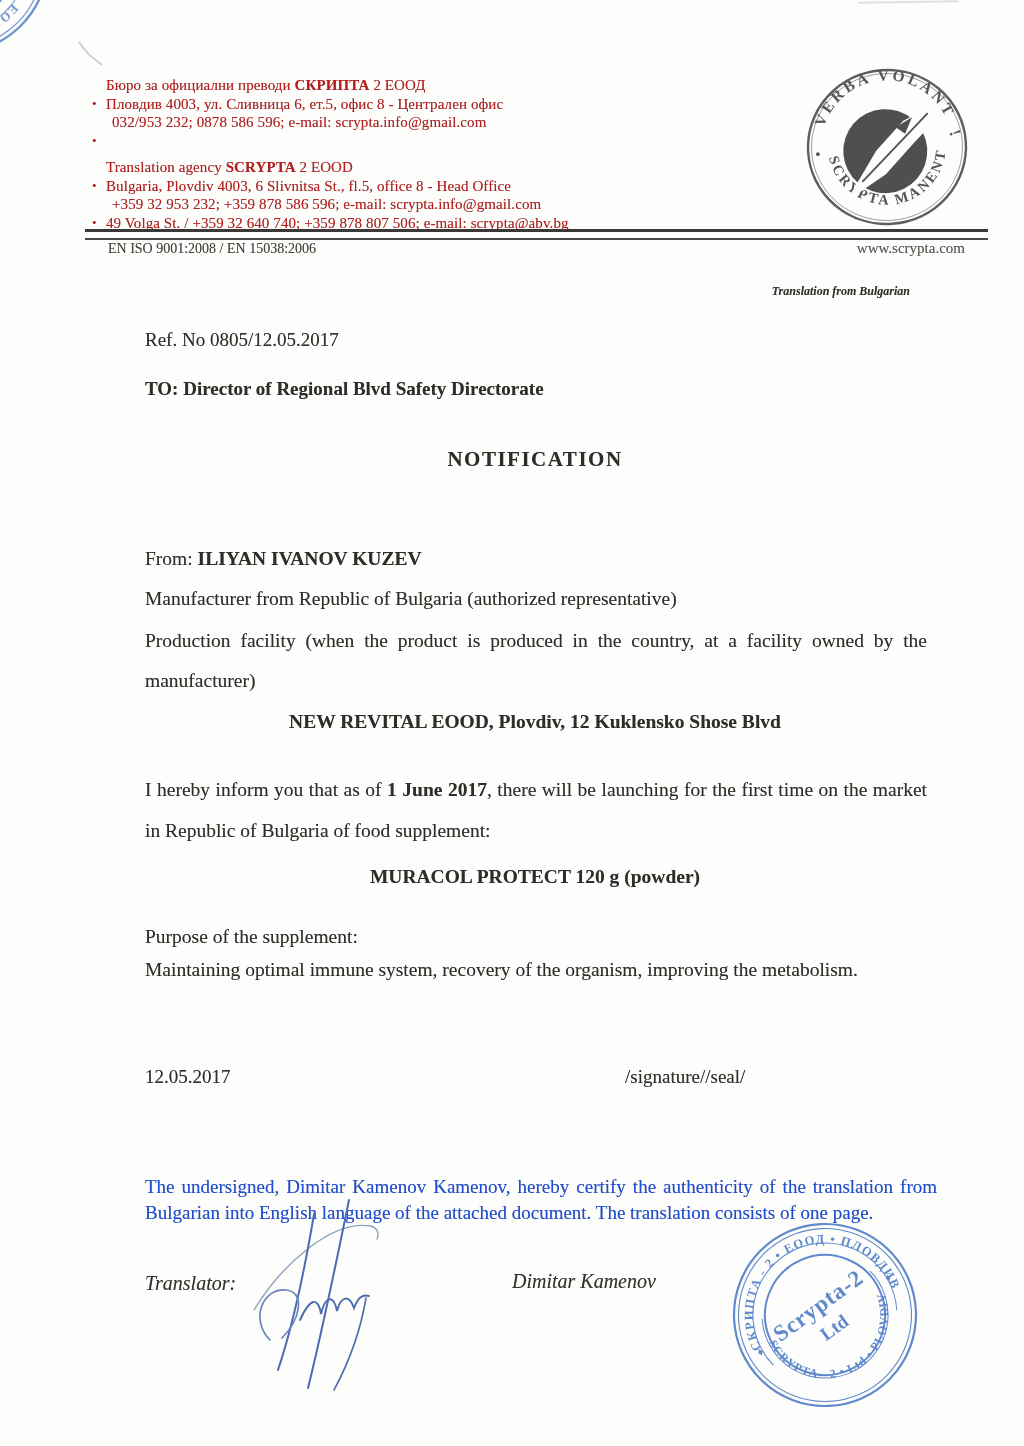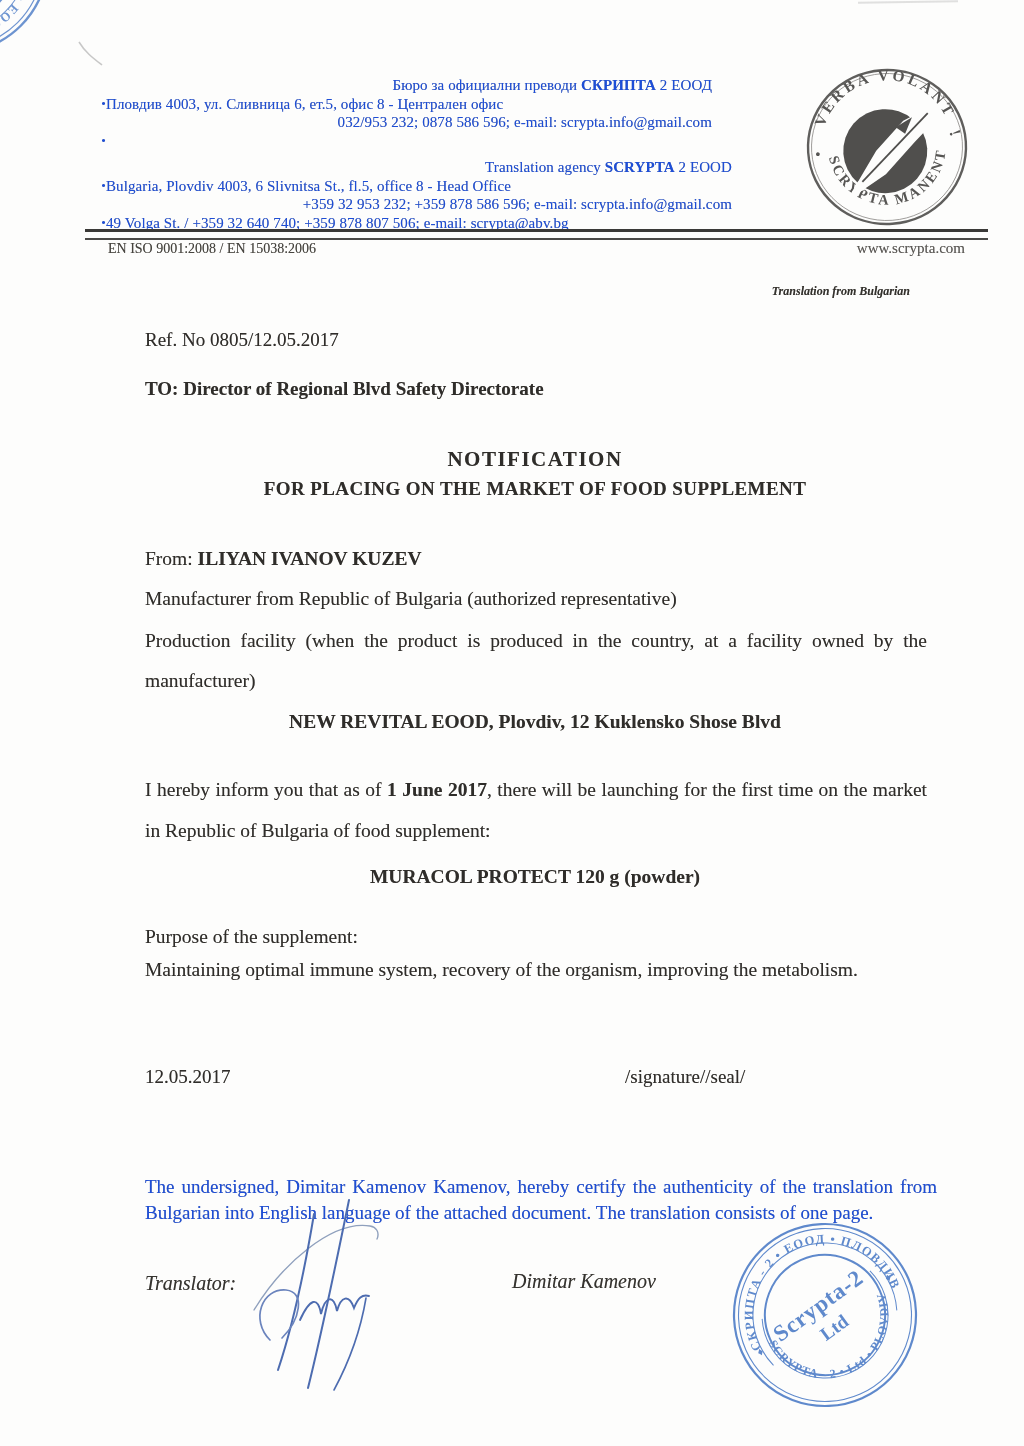--- a/index.html
+++ b/index.html
@@ -4,21 +4,21 @@
 <style>
   html,body{margin:0;padding:0;background:#e8e8e8;}
   .page{
     position:relative;width:1024px;height:1446px;margin:0 auto;
     background:#fdfdfc;overflow:hidden;
     font-family:"Liberation Serif","DejaVu Serif",serif;
     color:#2f2d2a;
   }
   .abs{position:absolute;}
   
-  .lh{font-size:15px;line-height:18.5px;color:#1d4ed8;letter-spacing:.1px;text-align:right;}
+  .lh{font-size:15px;line-height:18.5px;color:#b91c1c;letter-spacing:.1px;}
   .lh .title{padding-left:14px;}
   .lh .brow{display:flex;}
   .lh .bullet{width:14px;font-size:13px;}
   .lh .indent{padding-left:20px;}
   .lh b{font-weight:bold;}
   
   .rule{position:absolute;top:229px;left:85px;width:903px;height:6px;
         border-top:3px solid #3a3937;border-bottom:2px solid #4a4947;}
   .iso{font-size:14px;color:#46443f;}
   .site{font-size:15px;color:#5a5855;}
@@ -117,21 +117,20 @@
   <div class="abs iso txt" style="left:108px;top:241px">EN ISO 9001:2008 / EN 15038:2006</div>
   <div class="abs site txt" style="right:59px;top:240px">www.scrypta.com</div>
 
   <div class="abs trans-note txt" style="right:114px;top:284px">Translation from Bulgarian</div>
 
   <div class="abs body-text txt" style="left:145px;top:329px">Ref. No 0805/12.05.2017</div>
 
   <div class="abs to-line txt" style="left:145px;top:378px">TO: Director of Regional Blvd Safety Directorate</div>
 
   <div class="abs h1 txt" style="left:145px;top:447px">NOTIFICATION</div>
-  <div class="abs h2 txt" style="left:145px;top:478px">FOR PLACING ON THE MARKET OF FOOD SUPPLEMENT</div>
 
   <div class="abs body-text txt" style="left:145px;top:548px;font-size:19.5px">
     <span>From: </span><b>ILIYAN IVANOV KUZEV</b>
   </div>
 
   <div class="abs body-text txt" style="left:145px;top:588px;font-size:19.5px">Manufacturer from Republic of Bulgaria (authorized representative)</div>
 
   <div class="abs para txt" style="left:145px;top:621px">Production facility (when the product is produced in the country, at a facility owned by the manufacturer)</div>
 
   <div class="abs centerline txt" style="left:145px;top:711px">NEW REVITAL EOOD, Plovdiv, 12 Kuklensko Shose Blvd</div>

